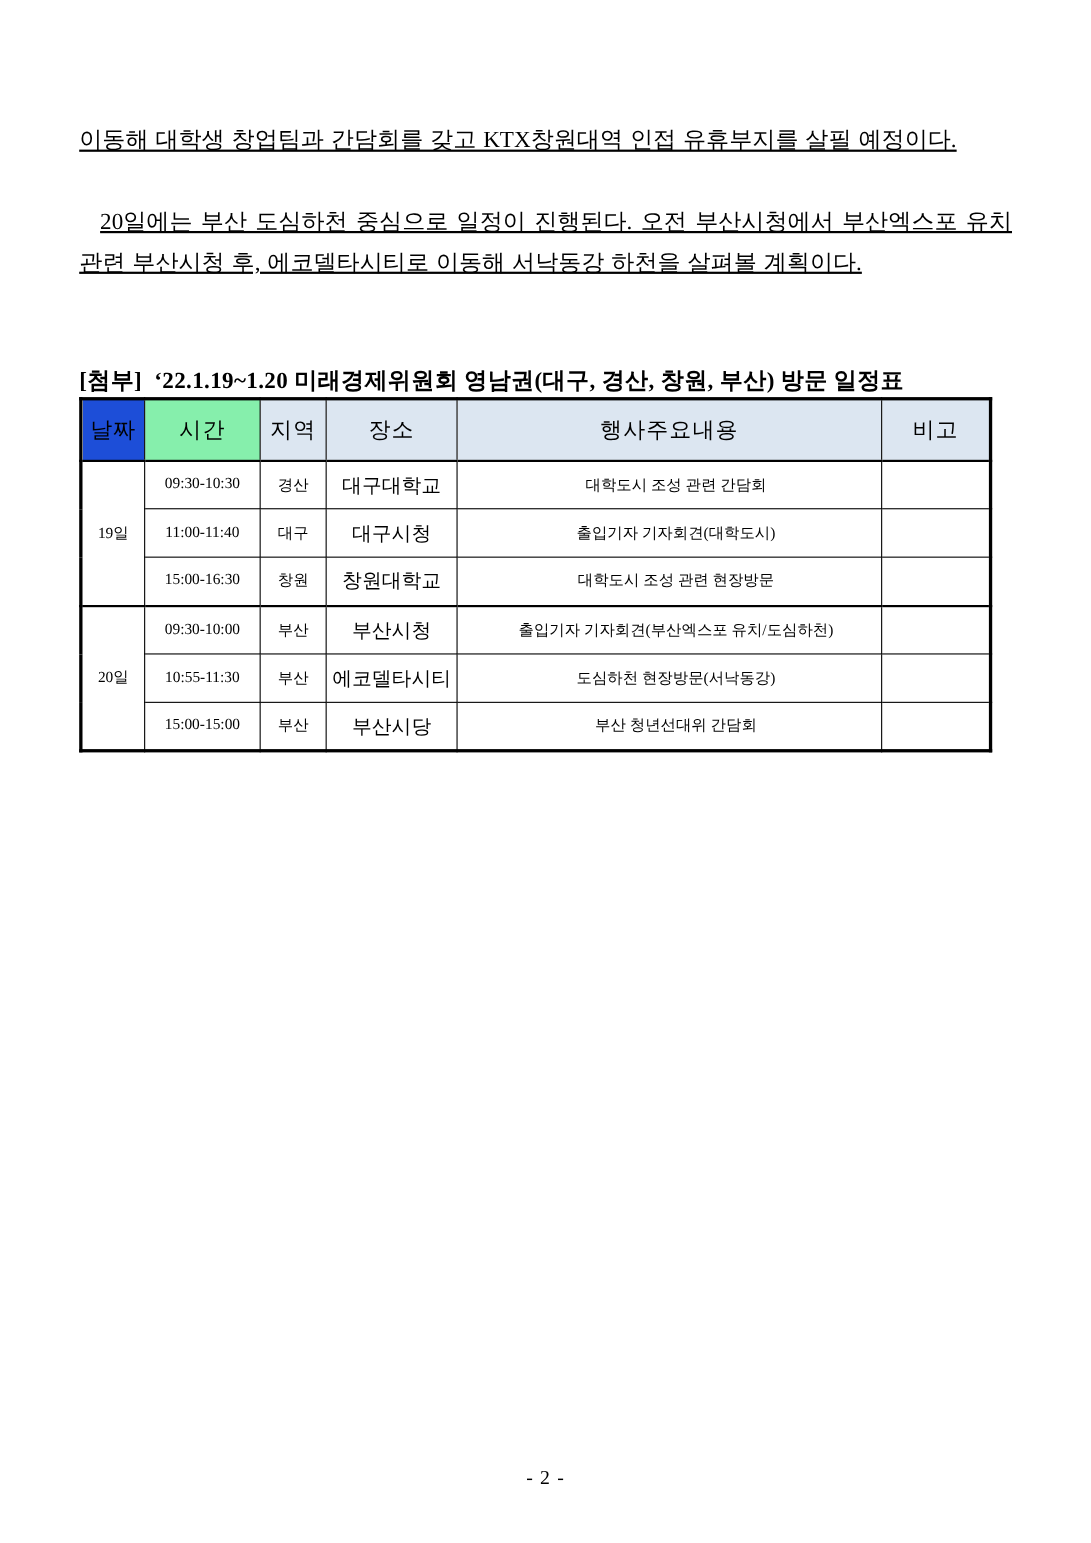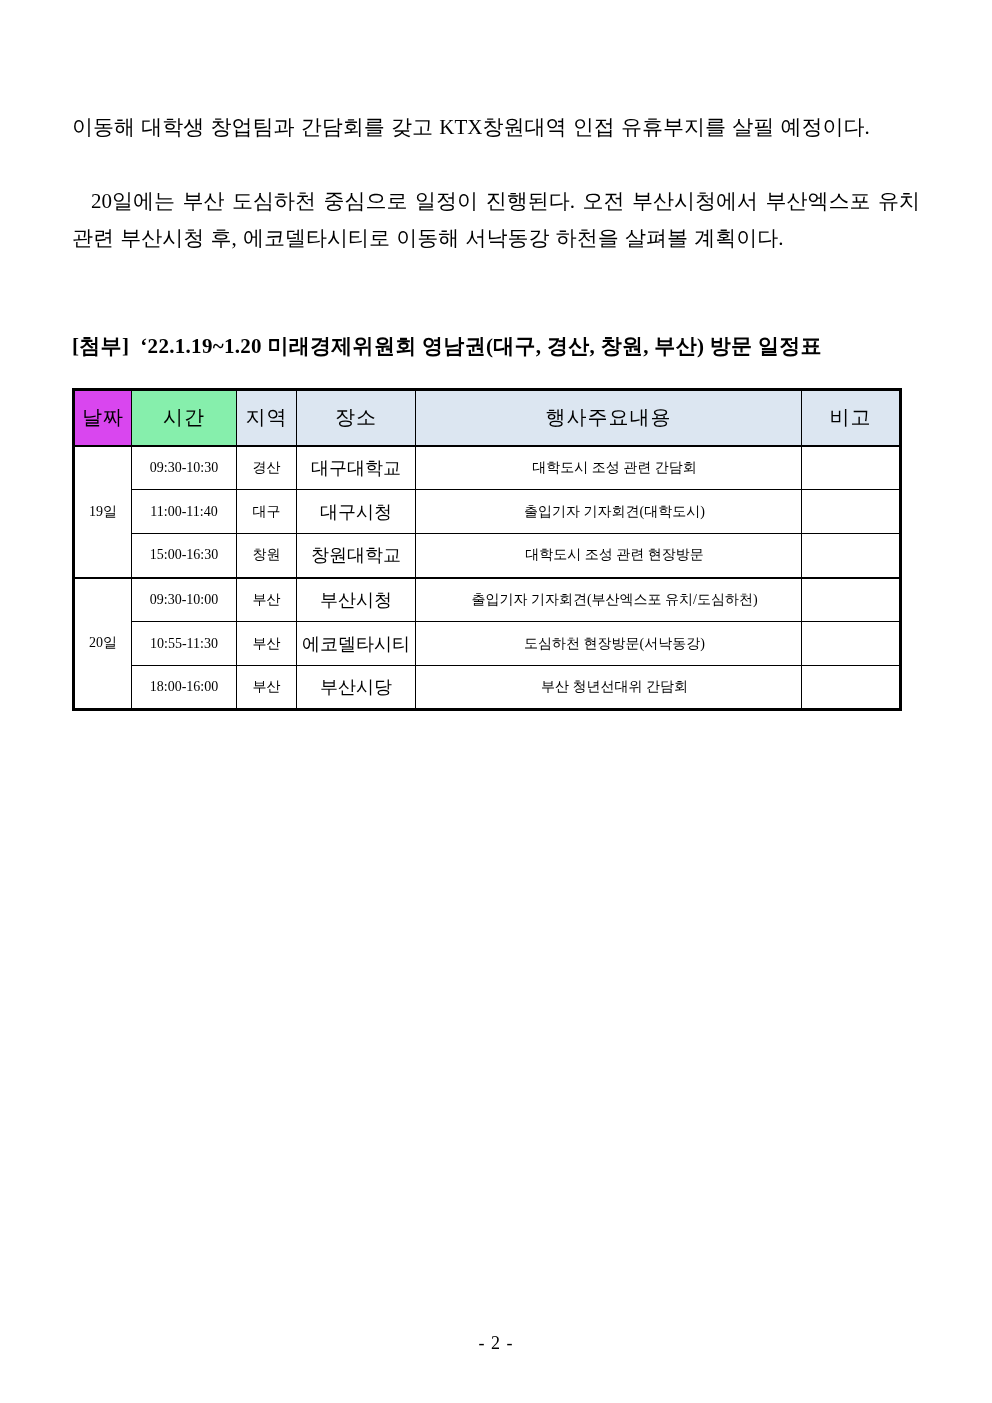--- a/index.html
+++ b/index.html
@@ -17,38 +17,39 @@
     height: 1403px;
     padding: 109px 72px 0 72px;
     background: #ffffff;
     overflow: hidden;
   }
   .para {
     font-size: 21px;
     line-height: 37px;
     margin-bottom: 37px;
     text-align: justify;
+    text-decoration: underline;
   }
   .line {
     text-align: justify;
     text-align-last: justify;
     word-spacing: 1px;
   }
   .line.last {
     text-align-last: left;
   }
   .line.indent {
     text-indent: 19px;
   }
   .attachment-title {
     font-size: 21px;
     font-weight: bold;
     line-height: 28px;
     margin-top: 75px;
-    margin-bottom: 28px;
+    margin-bottom: 1px;
     white-space: pre-wrap;
     letter-spacing: 0.3px;
   }
   table.schedule {
     border-collapse: collapse;
     width: 827px;
     table-layout: fixed;
     border: 3px solid #000000;
   }
   .schedule th, .schedule td {
@@ -110,21 +111,21 @@
     <colgroup>
       <col style="width:58px">
       <col style="width:105px">
       <col style="width:60px">
       <col style="width:119px">
       <col style="width:386px">
       <col style="width:99px">
     </colgroup>
     <thead>
       <tr>
-        <th style="background: #d946ef;">날짜</th>
+        <th style="background: #1d4ed8;">날짜</th>
         <th style="background: #86efac;">시간</th>
         <th style="background: rgb(220, 230, 241);">지역</th>
         <th style="background: rgb(220, 230, 241);">장소</th>
         <th style="background: rgb(220, 230, 241);">행사주요내용</th>
         <th style="background: rgb(220, 230, 241);">비고</th>
       </tr>
     </thead>
     <tbody>
       <tr>
         <td rowspan="3" class="c-date">19일</td>
@@ -157,21 +158,21 @@
         <td class="c-note"></td>
       </tr>
       <tr>
         <td class="c-time">10:55-11:30</td>
         <td class="c-region">부산</td>
         <td class="c-place">에코델타시티</td>
         <td class="c-content">도심하천 현장방문(서낙동강)</td>
         <td class="c-note"></td>
       </tr>
       <tr>
-        <td class="c-time">18:00-16:00</td>
+        <td class="c-time">15:00-15:00</td>
         <td class="c-region">부산</td>
         <td class="c-place">부산시당</td>
         <td class="c-content">부산 청년선대위 간담회</td>
         <td class="c-note"></td>
       </tr>
     </tbody>
   </table>
 
   <div class="page-number">- 2 -</div>
 

